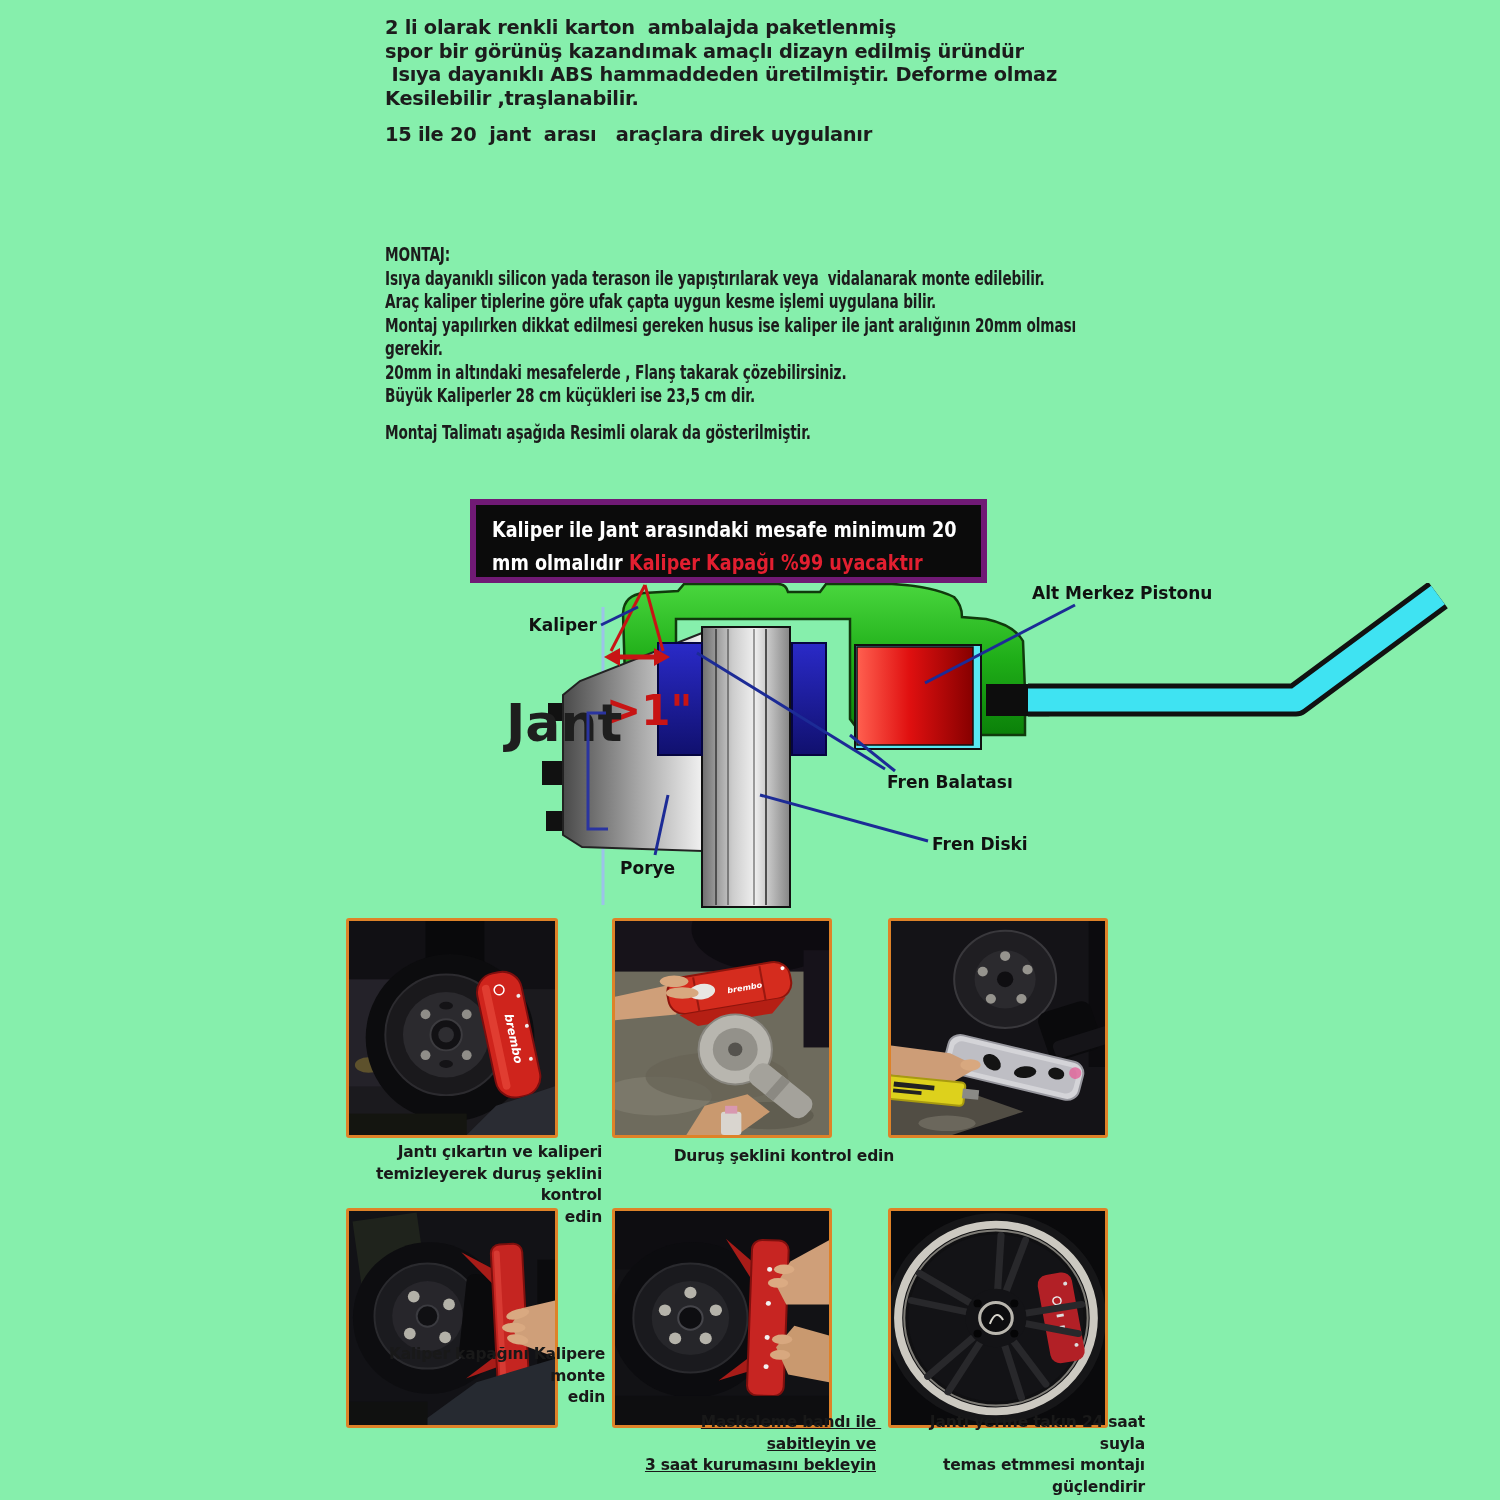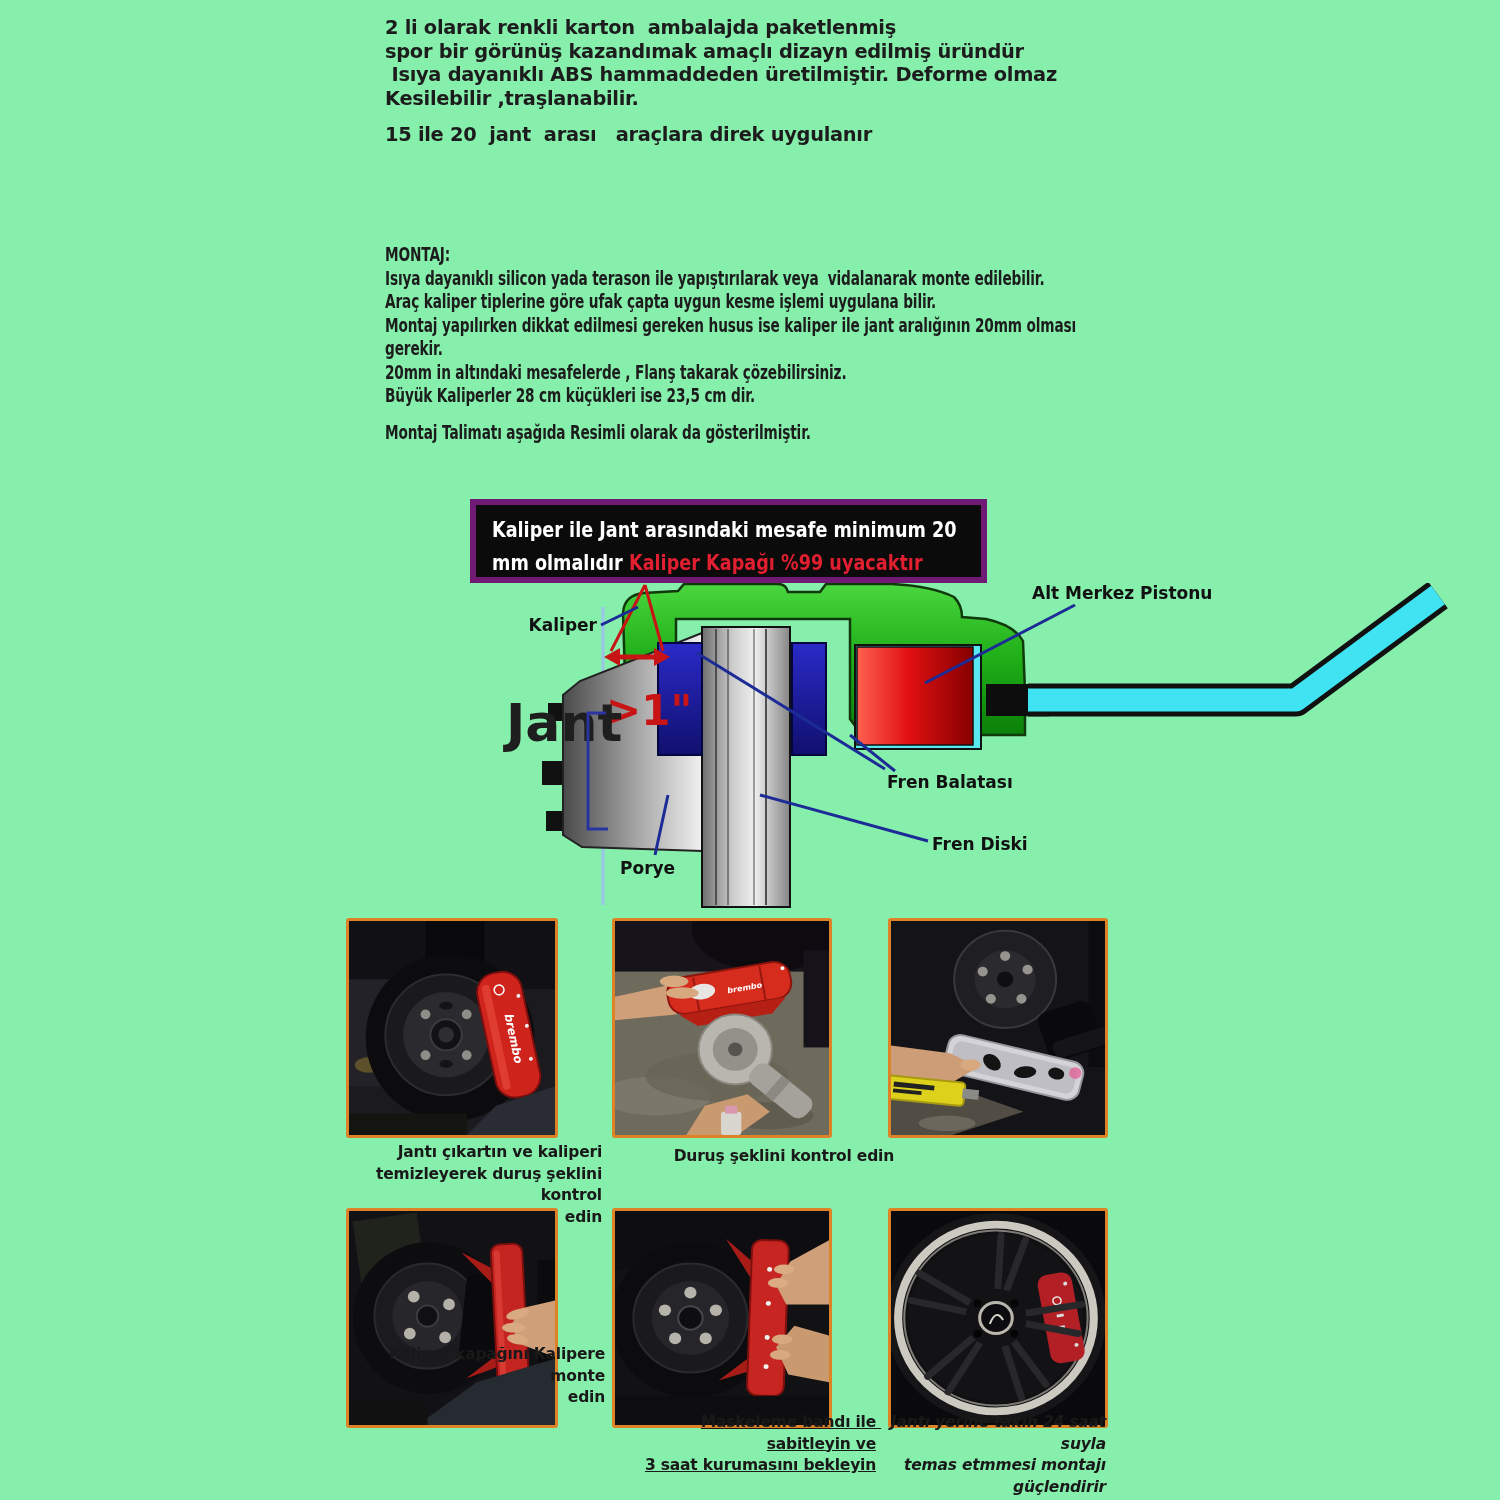--- a/index.html
+++ b/index.html
@@ -28,21 +28,21 @@
   .ph4{left:346px;top:1208px;width:206px;height:214px;}
   .ph5{left:612px;top:1208px;width:214px;height:214px;}
   .ph6{left:888px;top:1208px;width:214px;height:214px;}
   .caption{position:absolute;font-weight:bold;font-size:15.5px;line-height:21.5px;
            letter-spacing:-0.2px;color:#191919;white-space:pre-wrap;text-align:right;}
   .cap1{left:352px;top:1142px;width:250px;}
   .cap2{left:616px;top:1146px;width:250px;margin-left:28px;}
   .cap3{left:924px;top:1142px;width:230px;}
   .cap4{left:350px;top:1344px;width:255px;}
   .cap5{left:616px;top:1412px;width:260px;text-decoration:underline;}
-  .cap6{left:856px;top:1412px;width:250px;font-style:italic;}
+  .cap6{left:895px;top:1412px;width:250px;}
   text{font-family:"DejaVu Sans",sans-serif;}
 </style>
 </head>
 <body>
 
 <div class="page">
 
   <div class="intro">
     <p class="btxt">2 li olarak renkli karton  ambalajda paketlenmiş
 spor bir görünüş kazandımak amaçlı dizayn edilmiş üründür

